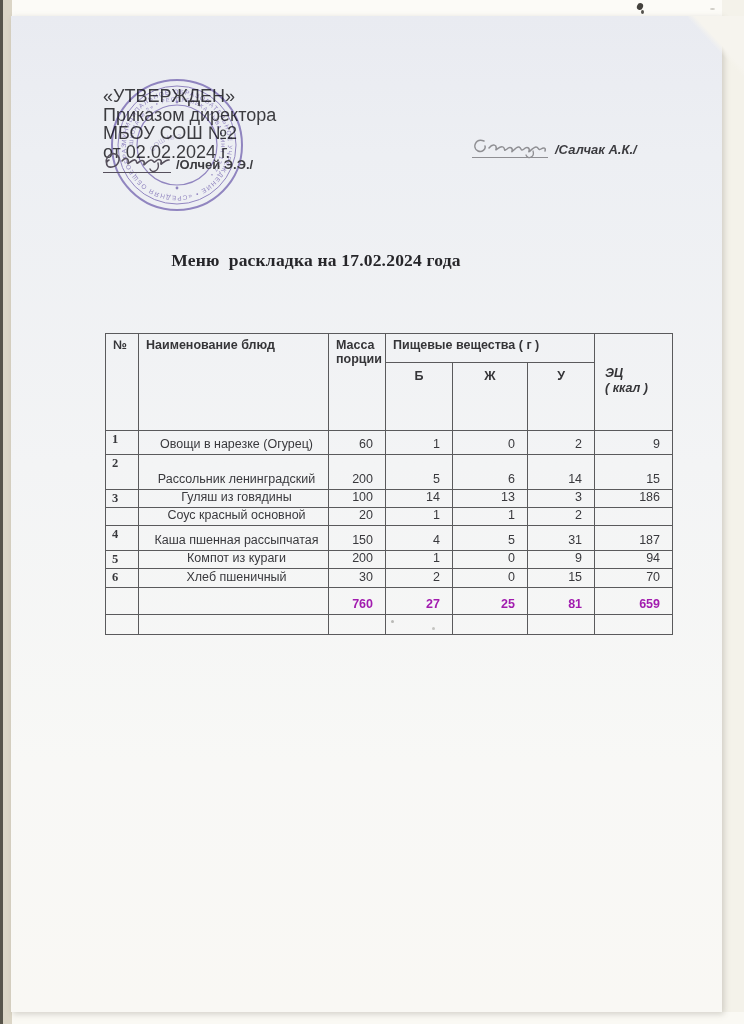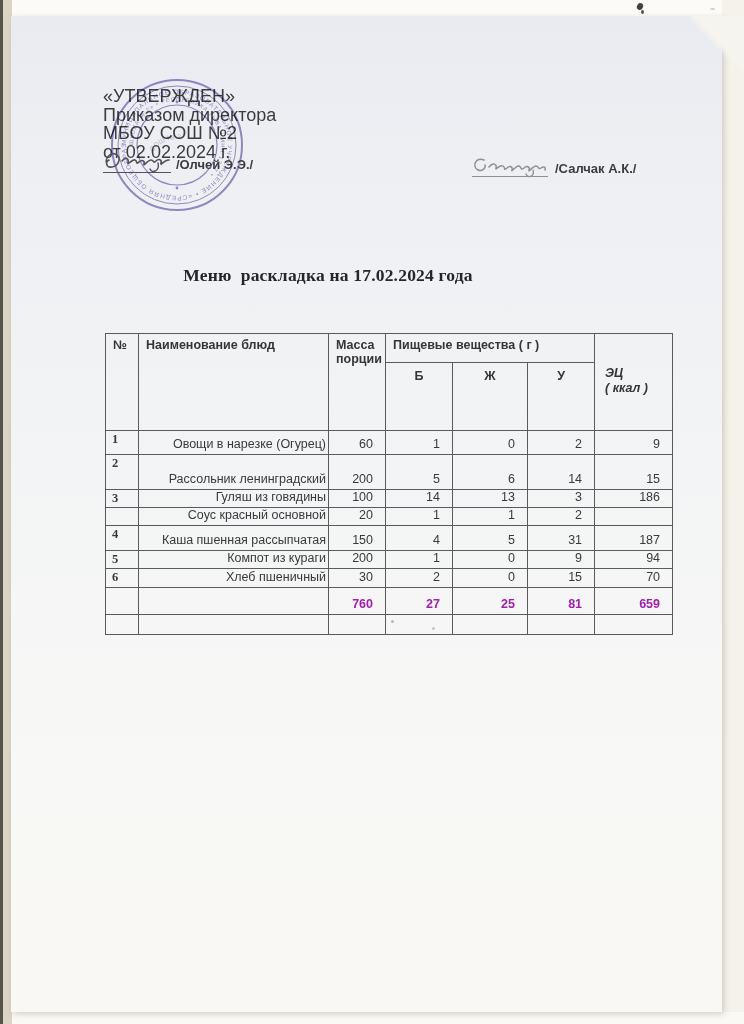--- a/index.html
+++ b/index.html
@@ -26,55 +26,55 @@
   .content{position:absolute;left:0;top:0;width:744px;height:1024px;}
 
   
   .approval{
     position:absolute;font-weight:400;font-size:18px;line-height:18.5px;color:#3c3c40;
   }
   .approval-left{left:103px;top:87px;}
   .approval-right{left:478px;top:87px;}
   .sig-row{position:absolute;display:flex;align-items:flex-end;}
   .sig-row-left{left:101px;top:148px;height:27px;}
-  .sig-row-right{left:470px;top:154px;height:25px;}
+  .sig-row-right{left:470px;top:135px;height:25px;font-style:italic;}
   .sig-print{font-weight:700;font-size:13px;color:#3c3c40;padding:0 0 3px 3px;white-space:pre;margin-top:12px;}
   .sig-svg{display:block;}
 
   
   .stamp{
     position:absolute;left:108px;top:76px;width:138px;height:138px;
     mix-blend-mode:multiply;opacity:.85;filter:blur(0.4px);
   }
 
   
   .doc-title{
-    position:absolute;left:0;top:265px;width:632px;text-align:center;
+    position:absolute;left:0;top:250px;width:632px;text-align:center;
     font-family:"Liberation Serif",serif;font-weight:700;font-size:17.5px;color:#26262a;
-    white-space:pre;letter-spacing:.2px;margin-left:12px;
+    white-space:pre;letter-spacing:.2px;
   }
 
   
   #menu-table{
     position:absolute;left:105px;top:333px;width:567px;height:300px;
     border-collapse:collapse;table-layout:fixed;
     font-size:12.5px;color:#39393d;
   }
   #menu-table th,#menu-table td{
     border:1px solid #5a5a5c;overflow:hidden;box-sizing:border-box;
   }
   #menu-table th{
     font-weight:700;text-align:left;vertical-align:top;
     padding:4px 2px 0 7px;color:#353538;
   }
   #menu-table th.sub{text-align:center;padding:6px 0 0 0;}
   #menu-table th.energy{padding:32px 2px 0 10px;line-height:15px;font-style:italic;}
   tr.hr1{height:29px;} tr.hr2{height:68px;}
   #menu-table td{vertical-align:bottom;padding:0 12px 3px 0;text-align:right;}
-  #menu-table td.name{text-align:right;padding:0 2px 3px 8px;}
+  #menu-table td.name{text-align:center;padding:0 2px 3px 8px;}
   #menu-table td.num{
     vertical-align:top;text-align:left;padding:1px 0 0 6px;
     font-family:"Liberation Serif",serif;font-weight:700;
   }
   tr.r0{height:24px;}tr.r1{height:35px;}tr.r2{height:18px;}tr.r3{height:18px;}
   tr.r4{height:25px;}tr.r5{height:17px;}tr.r6{height:19px;}tr.r7{height:27px;}tr.r8{height:20px;}
   tr.r7 td{font-weight:700;color:#a21caf;padding-bottom:5px;}
 </style>
 </head>
 <body>

